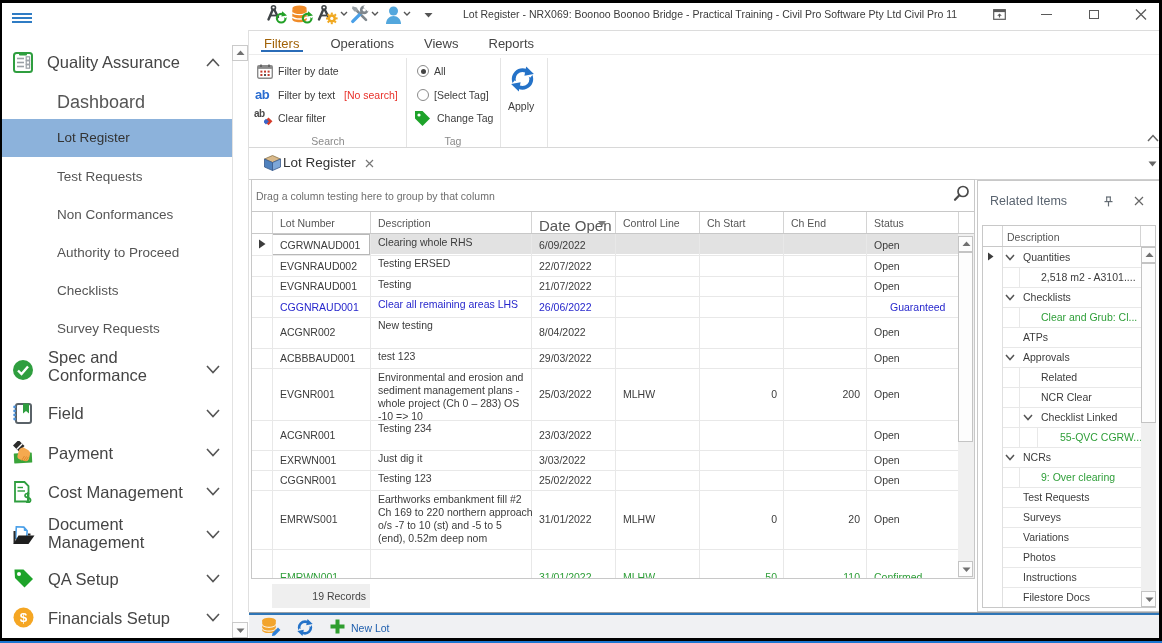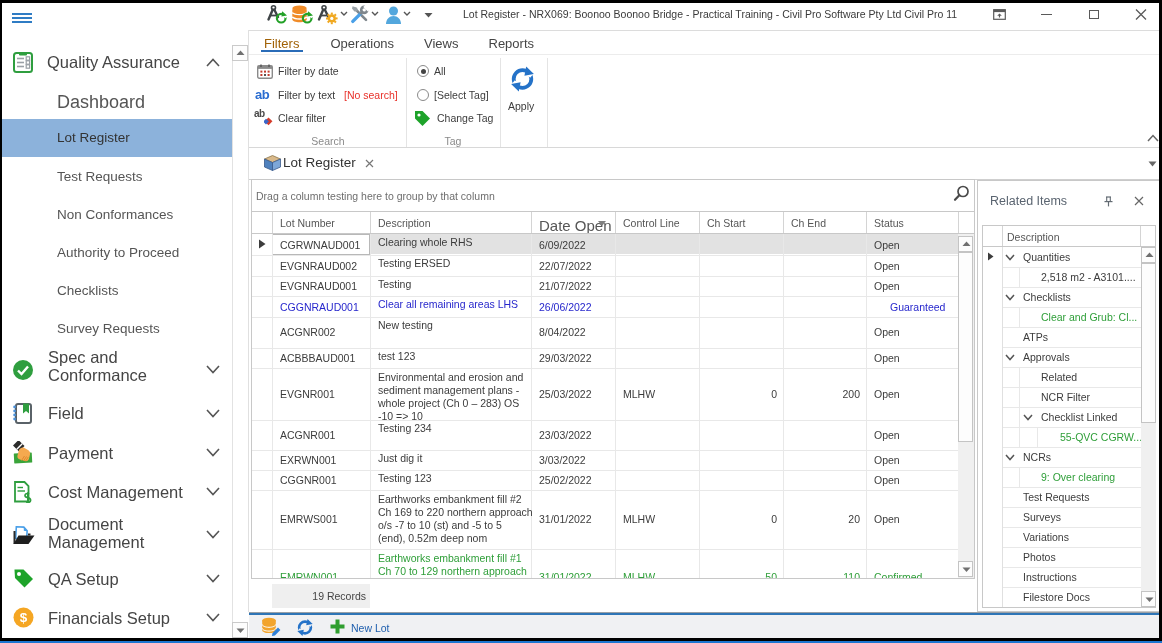--- a/index.html
+++ b/index.html
@@ -417,21 +417,20 @@
 <div class="t c" style="left:280px;top:513px;">EMRWS001</div>
 <div class="c" style="position:absolute;left:378px;top:492.5px;line-height:13px;white-space:nowrap;">Earthworks embankment fill #2<br>Ch 169 to 220 northern approach<br>o/s -7 to 10 (st) and -5 to 5<br>(end), 0.52m deep nom</div>
 <div class="t c" style="left:539px;top:513px;">31/01/2022</div>
 <div class="t c" style="left:623px;top:513px;">MLHW</div>
 <div class="t c" style="left:699px;top:513px;width:78px;text-align:right;">0</div>
 <div class="t c" style="left:783px;top:513px;width:77px;text-align:right;">20</div>
 <div class="t c" style="left:874px;top:513px;">Open</div>
 
 <div class="abs" style="left:252px;top:549px;width:706px;height:29px;overflow:hidden;">
   <div class="t g" style="left:28px;top:22px;">EMRWN001</div>
-  <div class="g" style="position:absolute;left:126px;top:2.5px;line-height:13px;white-space:nowrap;">Earthworks embankment fill #1<br>Ch 70 to 129 northern approach</div>
   <div class="t g" style="left:287px;top:22px;">31/01/2022</div>
   <div class="t g" style="left:371px;top:22px;">MLHW</div>
   <div class="t g" style="left:447px;top:22px;width:78px;text-align:right;">50</div>
   <div class="t g" style="left:531px;top:22px;width:77px;text-align:right;">110</div>
   <div class="t g" style="left:622px;top:22px;">Confirmed</div>
 </div>
 
 <div class="abs" style="left:958px;top:234px;width:16px;height:344px;background:#f0f0f0;"></div>
 <div class="abs" style="left:958px;top:236px;width:15px;height:16px;background:#fdfdfd;border:1px solid #c4c4c4;"></div>
 <svg class="abs" style="left:961.5px;top:241px" width="9" height="6" viewBox="0 0 9 6">
@@ -479,21 +478,21 @@
     <path d="M1 1 L5 5.5 L9 1" stroke="#555" stroke-width="1.5" fill="none"></path>
   </svg>
 <div class="t c" style="left:1023px;top:290.5px;">Checklists</div>
 <div class="t g" style="left:1041px;top:310.5px;">Clear and Grub: Cl...</div>
 <div class="t c" style="left:1023px;top:330.5px;">ATPs</div>
 <svg class="abs" style="left:1005px;top:353.5px" width="10" height="7" viewBox="0 0 10 7">
     <path d="M1 1 L5 5.5 L9 1" stroke="#555" stroke-width="1.5" fill="none"></path>
   </svg>
 <div class="t c" style="left:1023px;top:350.5px;">Approvals</div>
 <div class="t c" style="left:1041px;top:370.5px;">Related</div>
-<div class="t c" style="left:1041px;top:390.5px;">NCR Filter</div>
+<div class="t c" style="left:1041px;top:390.5px;">NCR Clear</div>
 <svg class="abs" style="left:1023px;top:413.5px" width="10" height="7" viewBox="0 0 10 7">
     <path d="M1 1 L5 5.5 L9 1" stroke="#555" stroke-width="1.5" fill="none"></path>
   </svg>
 <div class="t c" style="left:1041px;top:410.5px;">Checklist Linked</div>
 <div class="t g" style="left:1060px;top:430.5px;">55-QVC CGRW...</div>
 <svg class="abs" style="left:1005px;top:453.5px" width="10" height="7" viewBox="0 0 10 7">
     <path d="M1 1 L5 5.5 L9 1" stroke="#555" stroke-width="1.5" fill="none"></path>
   </svg>
 <div class="t c" style="left:1023px;top:450.5px;">NCRs</div>
 <div class="t g" style="left:1041px;top:470.5px;">9: Over clearing</div>

